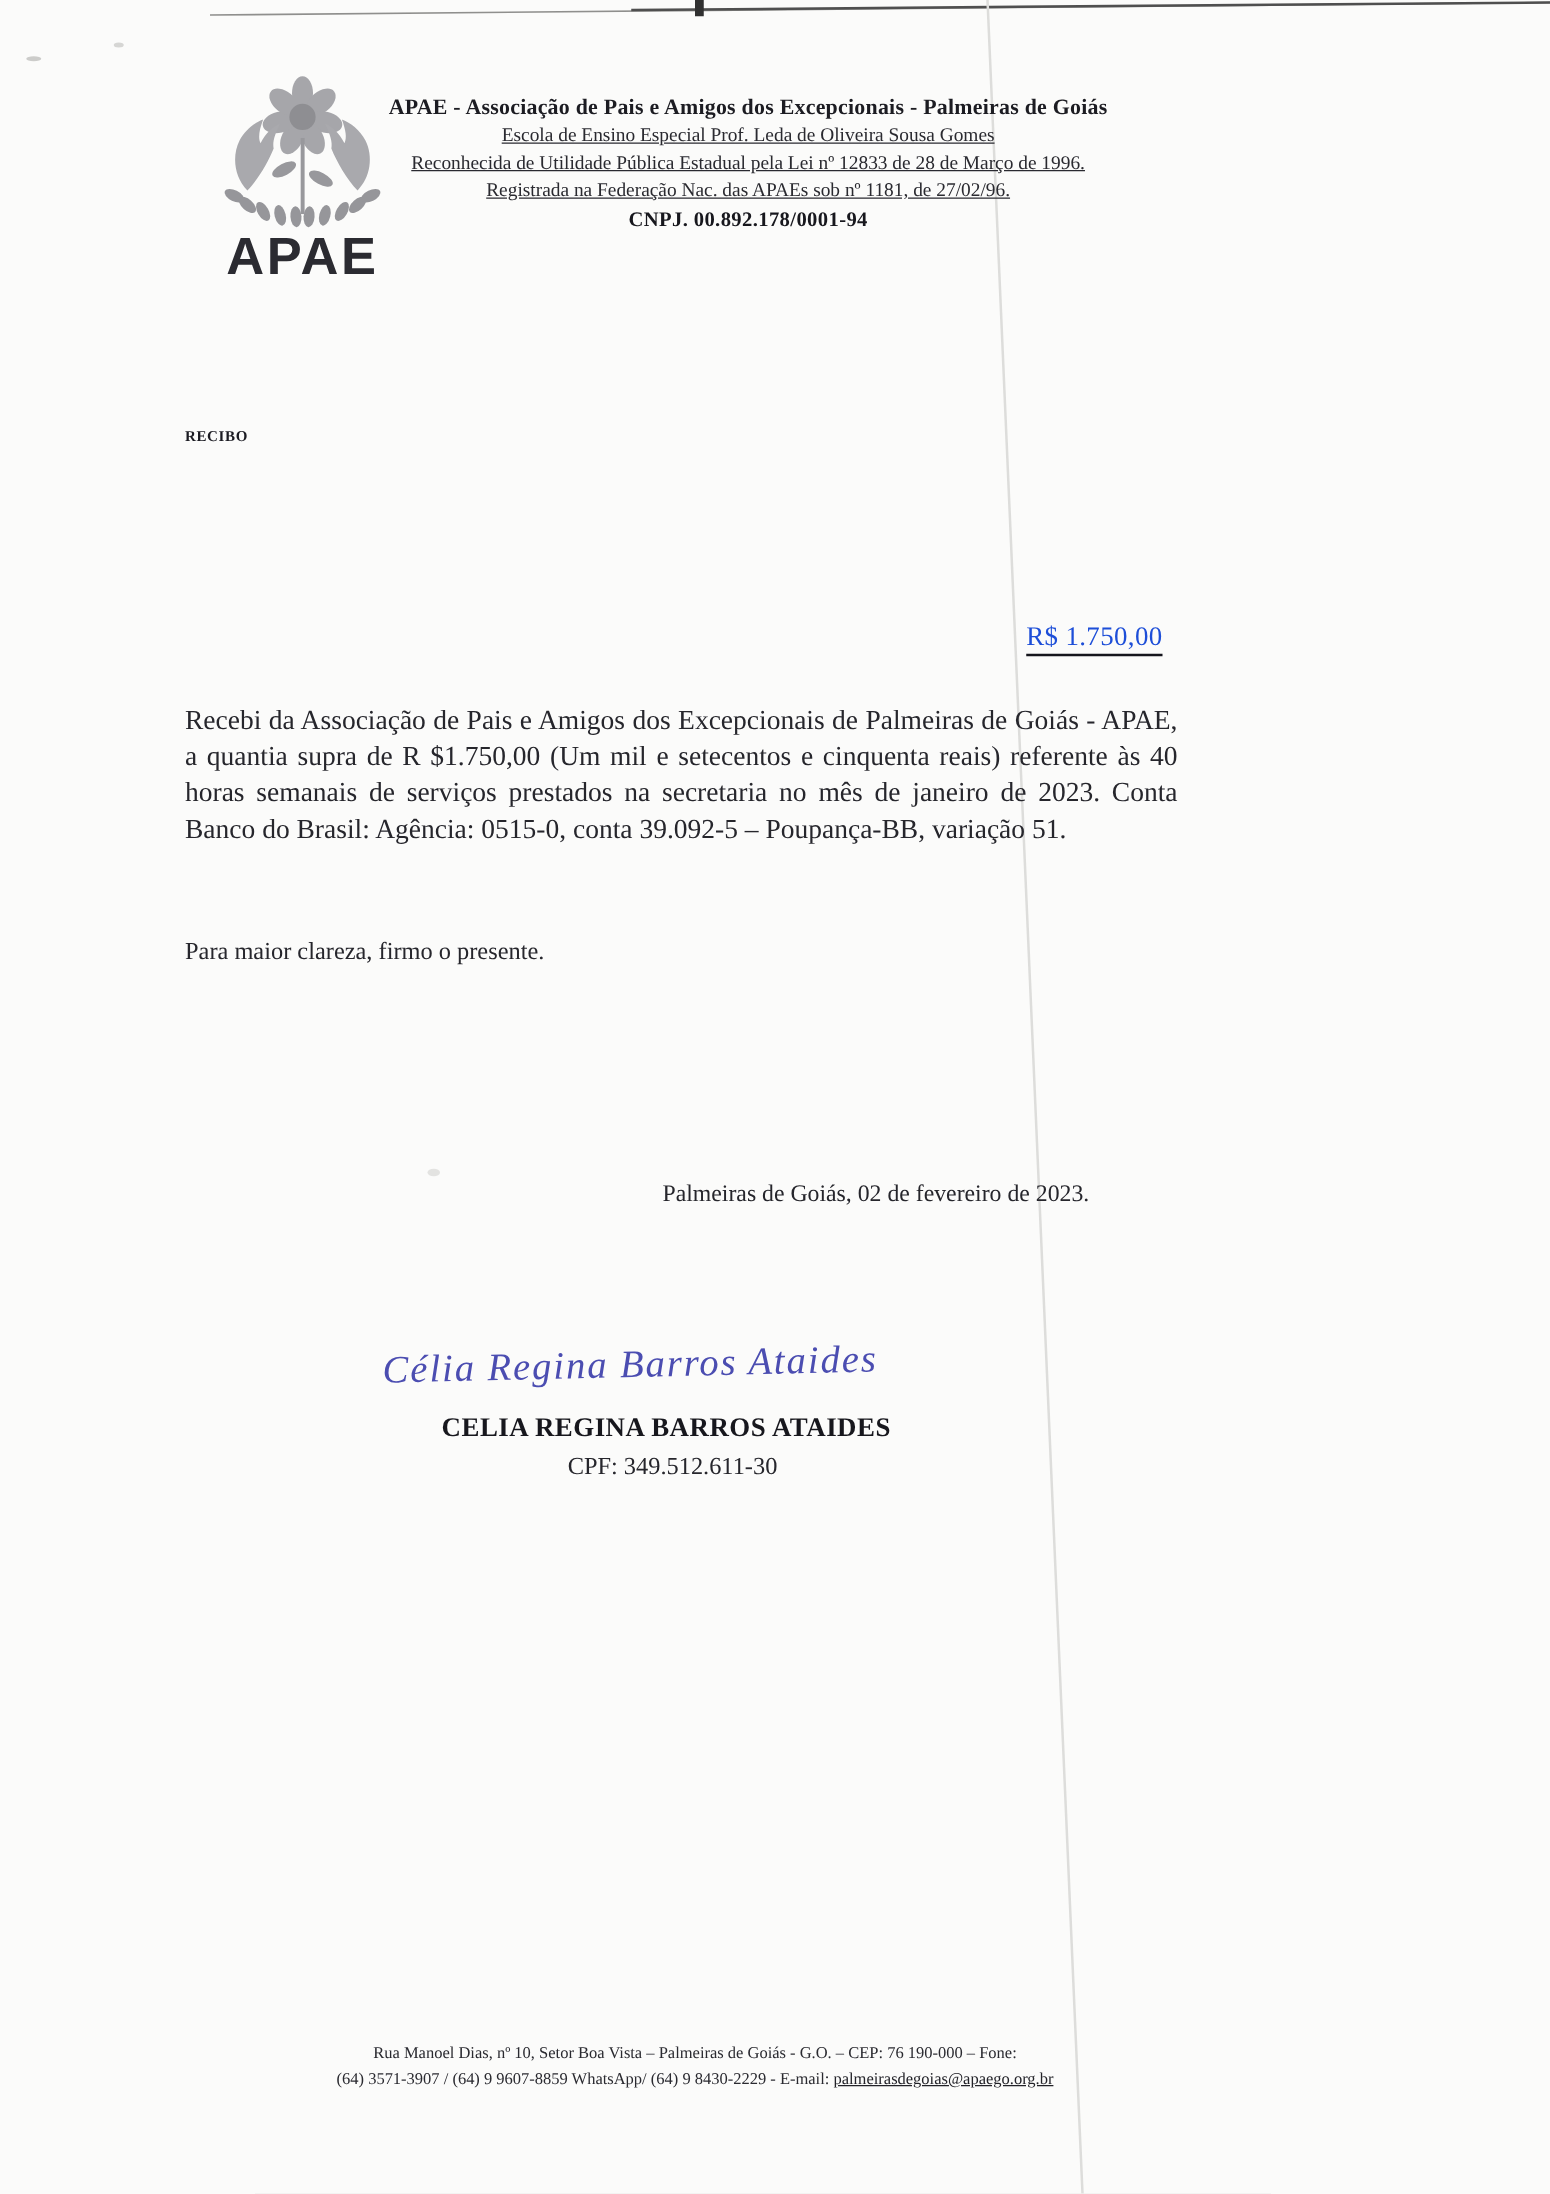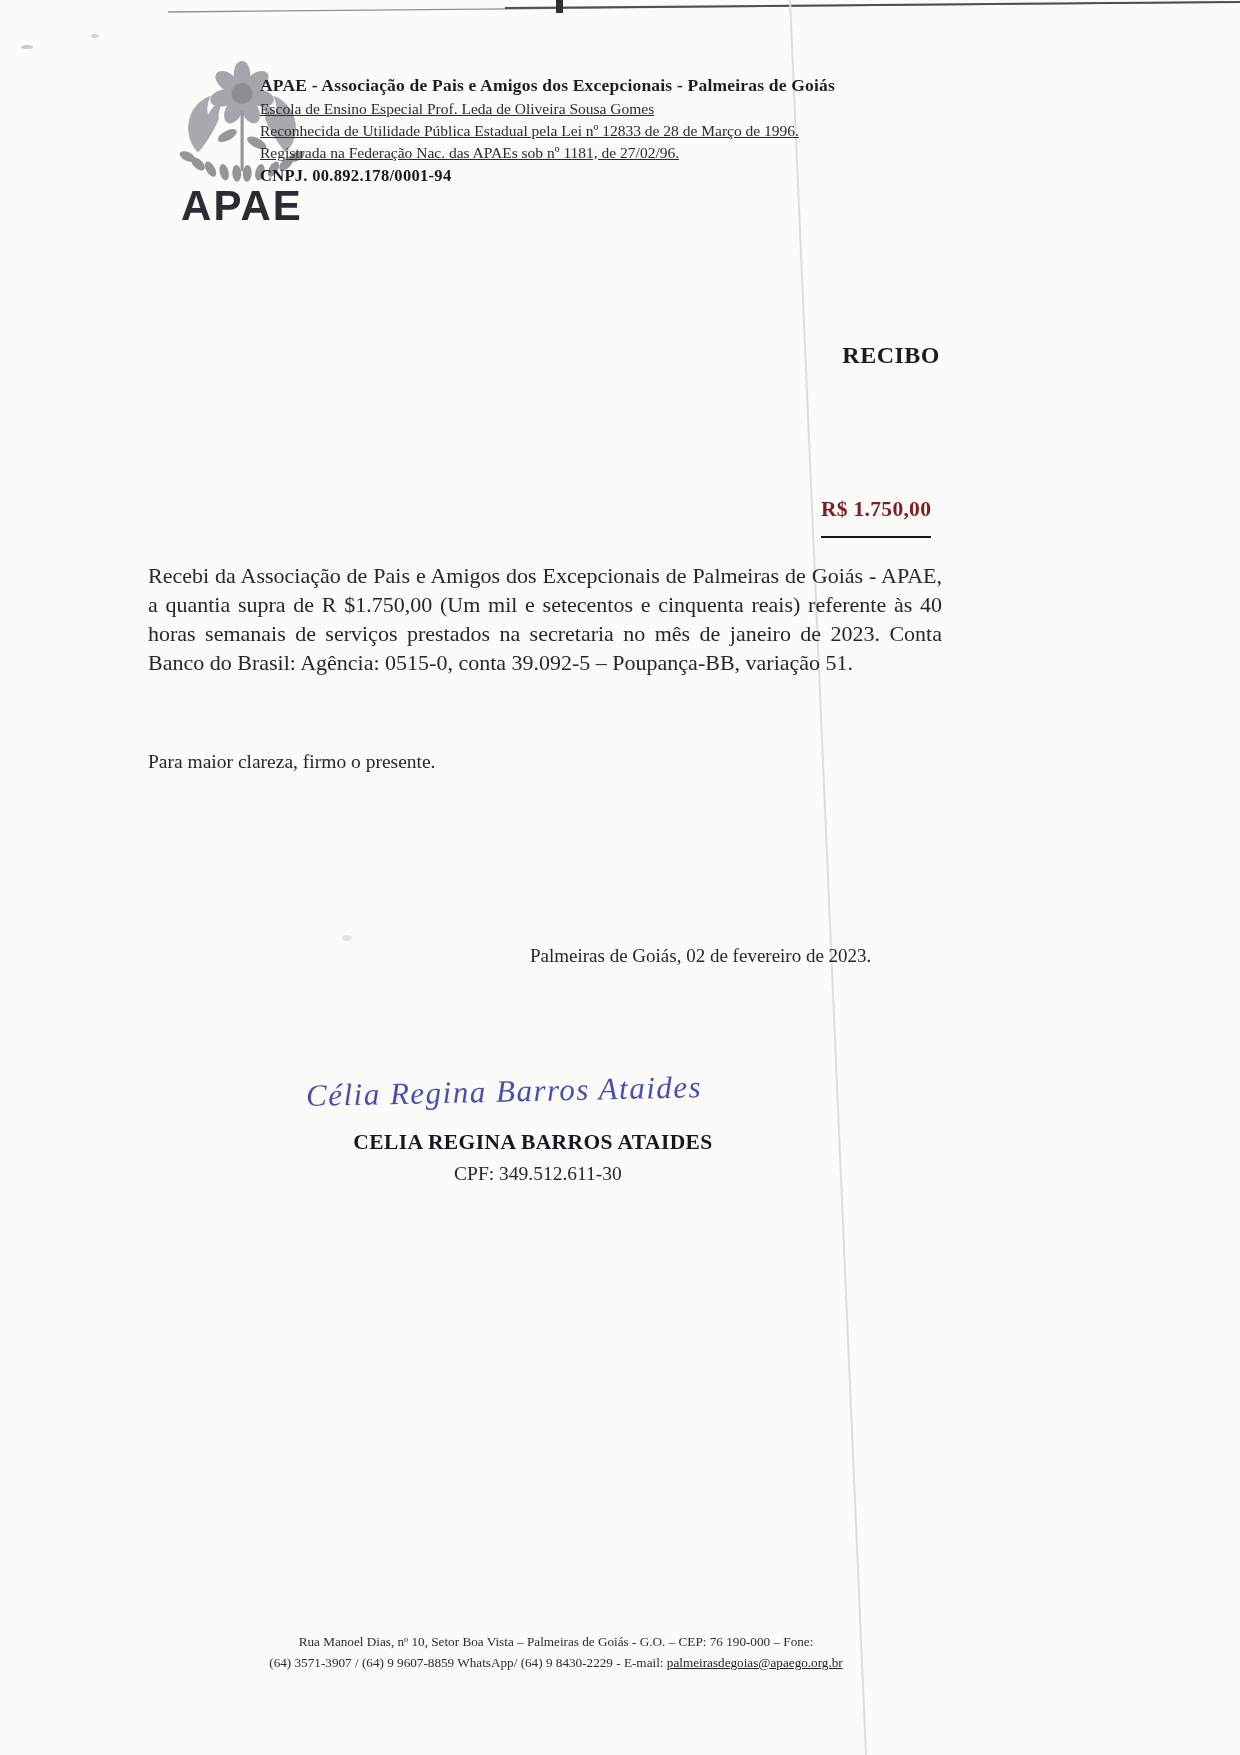--- a/index.html
+++ b/index.html
@@ -9,33 +9,33 @@
     background:#fbfbfa;
     overflow:hidden;
     font-family:"Liberation Serif", serif;
     color:#24242a;
     margin:0 auto;
   }
   .artifacts{position:absolute;left:0;top:0;pointer-events:none;}
   .logo{position:absolute;left:158px;top:60px;width:168px;height:170px;}
   .header-text{
     position:absolute;top:74px;right:303px;left:260px;
-    text-align:left;line-height:22px;
+    text-align:center;line-height:22px;
   }
   .org-line{font-weight:bold;font-size:17.5px;color:#1c1c22;letter-spacing:.2px;margin-bottom:2px;}
   .hline{font-size:15.5px;color:#2a2a30;text-decoration:underline;}
   .cnpj{font-weight:bold;font-size:16.5px;color:#17171d;margin-top:1px;letter-spacing:.3px;}
   .recibo{
     position:absolute;left:148px;top:342px;width:792px;
-    text-align:right;font-weight:bold;font-size:24px;letter-spacing:.5px;color:#1b1b22;
+    text-align:left;font-weight:bold;font-size:12px;letter-spacing:.5px;color:#1b1b22;
   }
   .amount{
     position:absolute;left:821px;top:497px;
-    font-weight:bold;font-size:21.5px;color:#7f1d1d;
-    border-bottom:2.5px solid #15151c;padding-bottom:14px;letter-spacing:.3px;
+    font-weight:normal;font-size:21.5px;color:#1d4ed8;
+    border-bottom:2.5px solid #15151c;padding-bottom:1px;letter-spacing:.3px;
   }
   .bodytext{
     position:absolute;left:148px;top:561px;width:794px;
     font-size:22px;line-height:29px;text-align:justify;color:#26262c;
   }
   .closing{position:absolute;left:148px;top:751px;font-size:19.5px;color:#26262c;}
   .dateline{position:absolute;left:530px;top:945px;font-size:19px;color:#26262c;}
   .sig-script{
     position:absolute;left:306px;top:1072px;width:540px;
     font-style:italic;font-size:31px;letter-spacing:1.5px;

